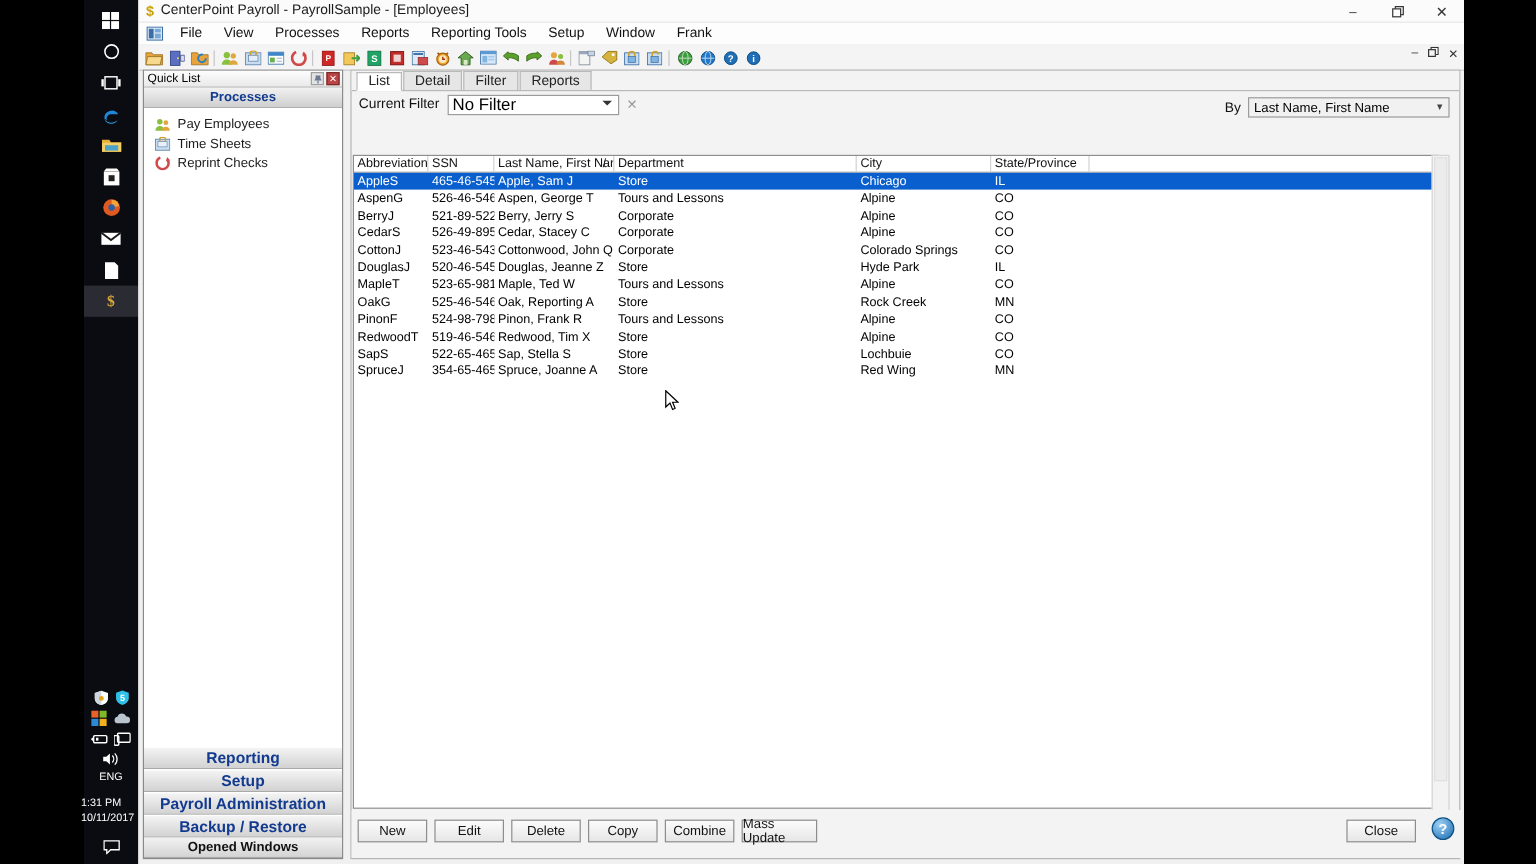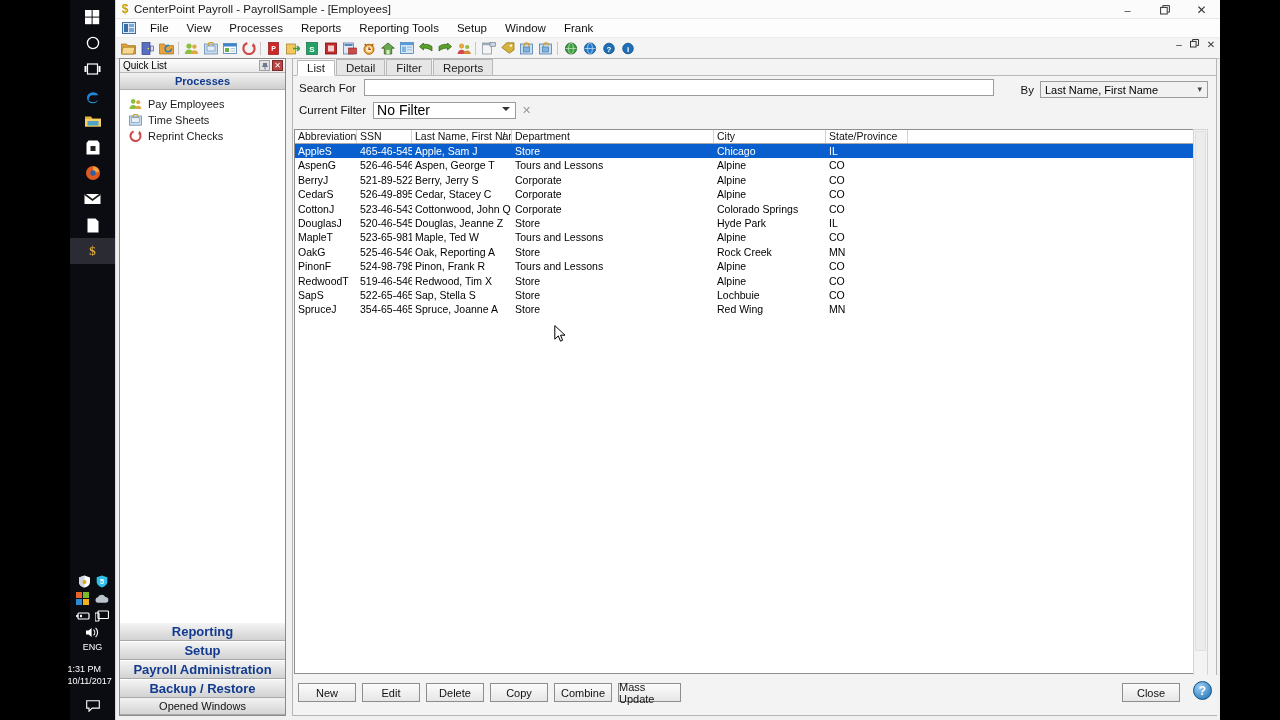--- a/index.html
+++ b/index.html
@@ -145,21 +145,21 @@
     height: 19px; background: linear-gradient(#f4f4f4,#d2d2d2);
     border-top: 1px solid #ffffff;
     border-bottom: 1px solid #a9a9a9;
     display:flex; align-items:center; justify-content:center;
     font-weight: bold; color:#123a8f; font-size: 13px;
   }
   #ow-header {
     height: 17px; background: linear-gradient(#f2f2f2,#d4d4d4);
     border-bottom:1px solid #a9a9a9;
     display:flex;align-items:center;justify-content:center;
-    font-weight:normal; font-size:11px; color:#111;
+    font-weight:bold; font-size:11px; color:#111;
   }
   #ow-list {
     flex: 1 1 auto; background:#fff; margin:3px; border:1px solid #7a7a7a;
     overflow:hidden;
   }
   .ow-item { height: 10.4px; padding-left:3px; font-size:10.5px; line-height:10.4px; color:#111; white-space:nowrap;}
   .ow-item.sel { background:#0a5fce; color:#fff; }
 
   
   #mdi {
@@ -689,24 +689,20 @@
 
   <div id="mdi">
 
     <div id="tabs">
       <div class="tab active">List</div>
       <div class="tab">Detail</div>
       <div class="tab">Filter</div>
       <div class="tab">Reports</div>
     </div>
 
-    <div id="searchrow">
-      <span class="fld-label">Search For</span>
-      <input id="search-input" type="text" value="" style="">
-    </div>
 
     <div id="byblock">
       <span class="fld-label">By</span>
       <div id="by-select">
         <span>Last Name, First Name</span>
         <span class="chev">▾</span>
       </div>
     </div>
 
     <div id="filterrow">

